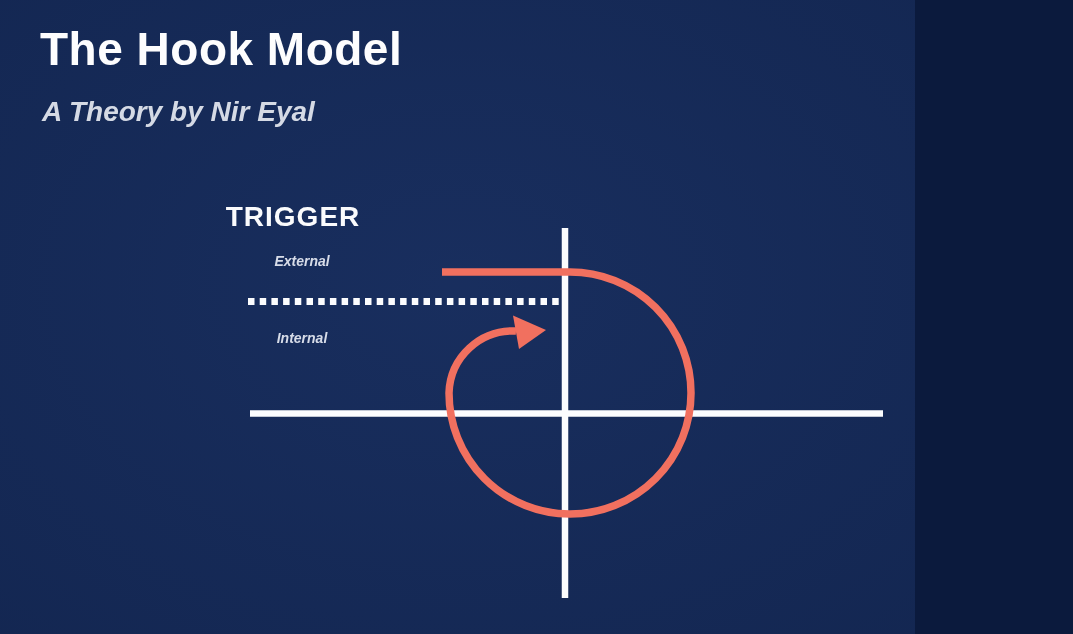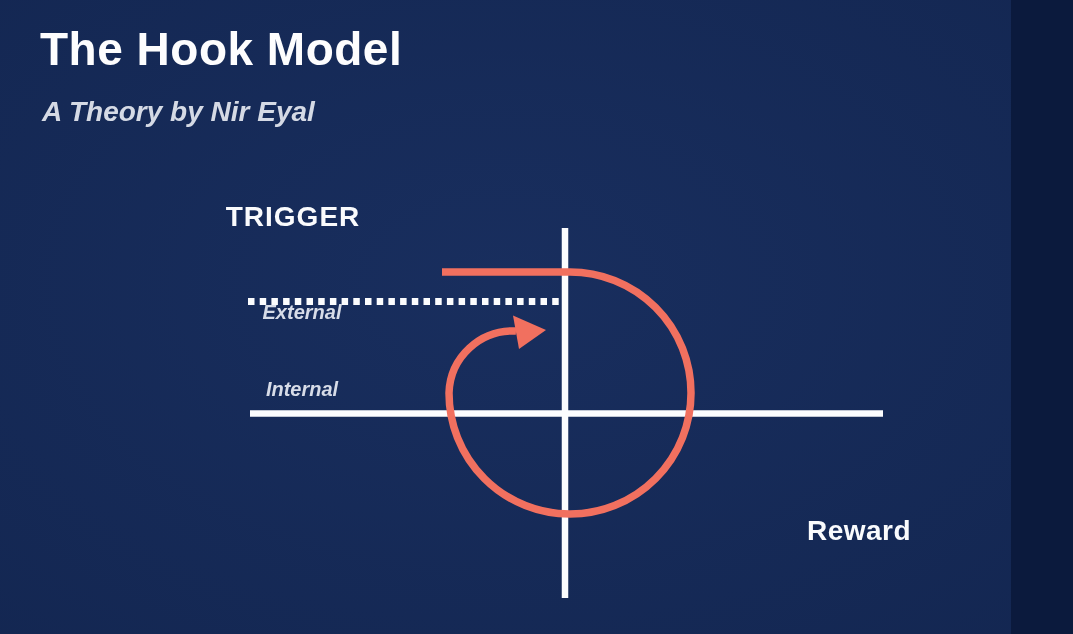--- a/index.html
+++ b/index.html
@@ -1,18 +1,18 @@
 <!DOCTYPE html>
 <html><head>
 <meta charset="utf-8">
 <style>
   html,body{margin:0;padding:0;background:#0b1a3d;}
   .slide{
     position:relative;
-    width:1011px;height:634px;
+    width:915px;height:634px;
     overflow:hidden;
     background:#142A5B;
     background-image:radial-gradient(ellipse 120% 120% at 50% 45%, rgba(255,255,255,0.02), rgba(0,0,0,0.18) 100%);
     font-family:"Liberation Sans","DejaVu Sans",sans-serif;
   }
   .title{
     position:absolute;left:40px;top:22px;
     font-size:46px;font-weight:600;letter-spacing:0.5px;
     color:#FDFDFE;
   }
@@ -31,24 +31,23 @@
     letter-spacing:0.5px;
     text-align:center;
   }
   .q-trigger{left:293px;top:201px;letter-spacing:1px;}
   .q-action{left:851px;top:199px;}
   .q-investment{left:285px;top:517px;}
   .q-reward{left:859px;top:515px;}
   .trigger-type{
     position:absolute;
     transform:translateX(-50%);
-    font-size:20px;font-style:italic;font-weight:600;
+    font-size:14px;font-style:italic;font-weight:600;
     color:#D7DCE8;
     white-space:nowrap;
-    margin-top:48px;
   }
   .t-external{left:302px;top:253px;}
   .t-internal{left:302px;top:330px;}
   .diagram-svg{position:absolute;left:0;top:0;}
 </style>
 </head>
 <body>
 
 <div class="slide">
 
@@ -64,18 +63,17 @@
 
     <line x1="248" y1="301.5" x2="562" y2="301.5" stroke="#FBFCFE" stroke-width="7" stroke-dasharray="6.5 5.2" stroke-linecap="butt"></line>
 
     <g>
       <path d="M 442 272 L 570 272 A 121 121 0 1 1 449 393 A 64 64 0 0 1 516 331" fill="none" stroke="#F1705F" stroke-width="7.5" stroke-linecap="butt"></path>
       <polygon points="546,330 513,315.5 519,349" fill="#F1705F"></polygon>
     </g>
   </svg>
 
   <div class="quad-label q-trigger">TRIGGER</div>
-  <div class="quad-label q-reward">Reward</div>
 
   <div class="trigger-type t-external">External</div>
   <div class="trigger-type t-internal">Internal</div>
 
 </div>
 
 </body></html>

